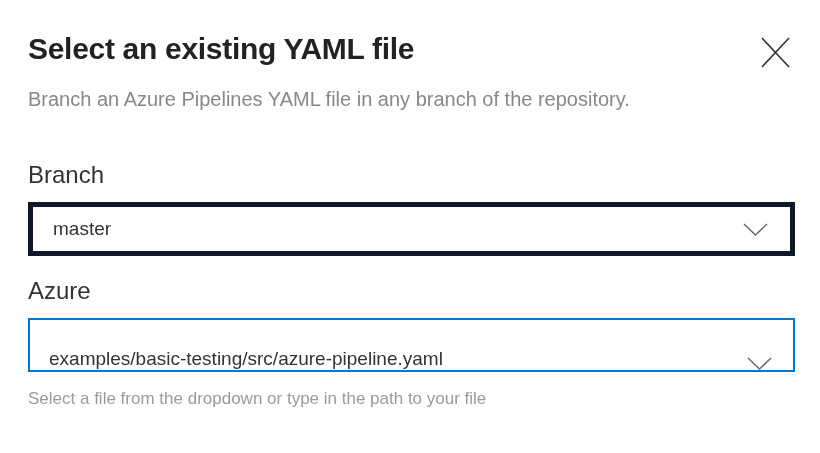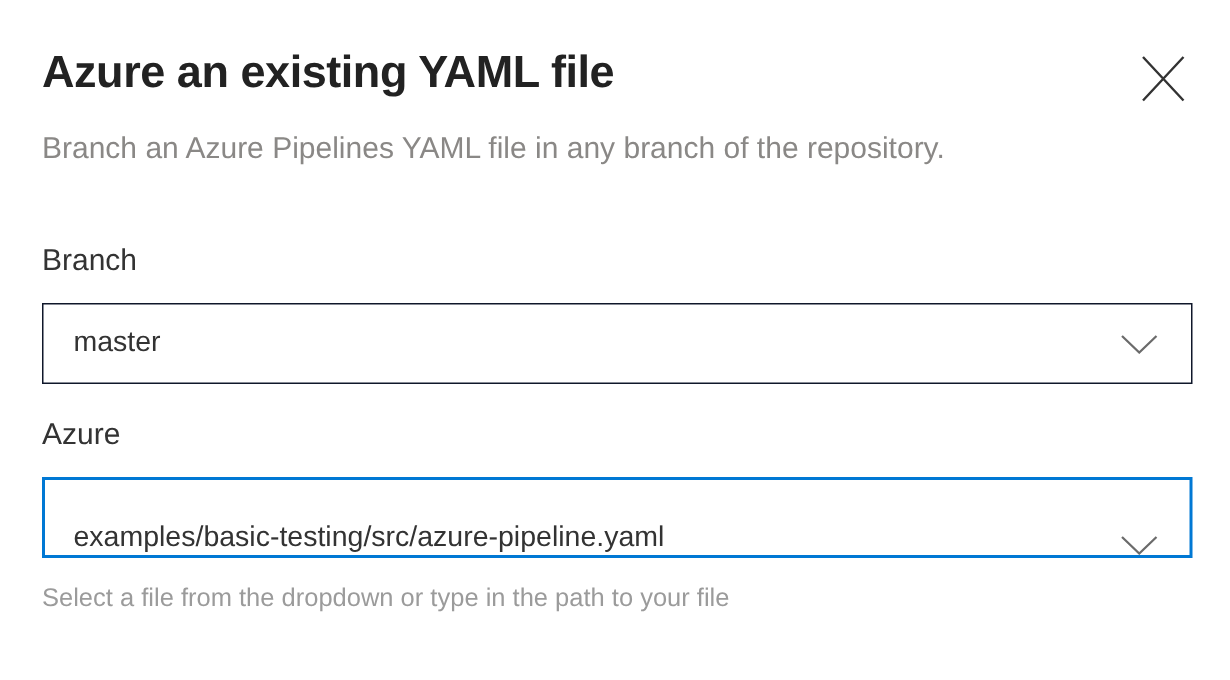--- a/index.html
+++ b/index.html
@@ -37,30 +37,30 @@
   .subtitle {
     margin-top: 11px;
     font-size: 20px;
     line-height: 31px;
     color: #8a8886;
     max-width: 620px;
   }
   .field-label {
     display: block;
     margin-top: 48px;
-    font-size: 20px;
+    font-size: 24px;
     line-height: 23px;
     color: #333333;
   }
   .field-label.path { margin-top: 23px; }
   .combo {
     margin-top: 16px;
     height: 54px;
     width: 100%;
-    border: 1px solid #0f172a;
+    border: 5px solid #0f172a;
     background: #ffffff;
     display: flex;
     align-items: center;
     padding: 0 22px 0 20px;
     cursor: pointer;
   }
   .combo.focused {
     border: 2px solid var(--accent, #0078d4);
     padding: 0 21px 0 19px;
     align-items: flex-end;
@@ -86,21 +86,21 @@
     line-height: 22px;
     color: #9b9b9b;
   }
 </style>
 </head>
 <body>
 
 <div class="dialog">
 
   <div class="header-row">
-    <h1 class="title">Azure an existing YAML file</h1>
+    <h1 class="title">Select an existing YAML file</h1>
     <button class="close-btn">
       <span>
         <svg width="31" height="33" viewBox="0 0 31 33">
           <path d="M2 2 L29 31 M29 2 L2 31" stroke="#333333" stroke-width="1.6" fill="none"></path>
         </svg>
       </span>
     </button>
   </div>
 
   <p class="subtitle">Branch an Azure Pipelines YAML file in any branch of the repository.</p>

